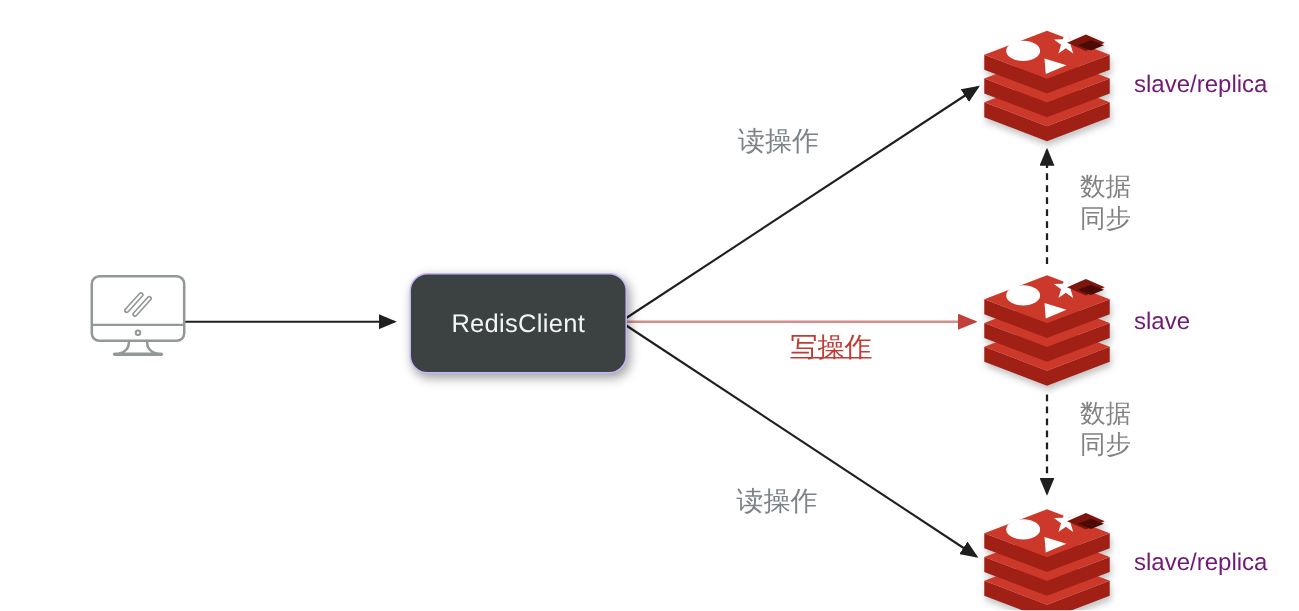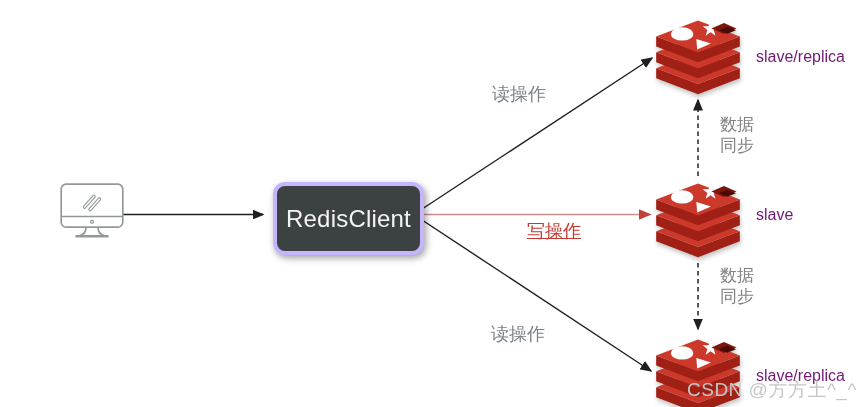--- a/index.html
+++ b/index.html
@@ -7,24 +7,24 @@
     position:relative; width:866px; height:407px;
     background:#ffffff; overflow:hidden;
     font-family:"Liberation Sans", sans-serif;
   }
   .overlay { position:absolute; left:0; top:0; width:866px; height:407px; }
 
   .monitor { position:absolute; left:60px; top:183px; width:64px; height:57px; }
 
   .client-box {
     position:absolute; left:273px; top:182px; width:143px; height:65px;
-    background:#3c4242; border:4px solid #c4b5fd; border-radius:12px;
+    background:#3c4242; border:1px solid #c4b5fd; border-radius:12px;
     box-shadow:2px 3px 7px rgba(0,0,0,0.38);
     display:flex; align-items:center; justify-content:center;
-    color:#f4f4f4; font-size:24px; letter-spacing:0.2px;
+    color:#f4f4f4; font-size:17px; letter-spacing:0.2px;
   }
 
   .redis { position:absolute; width:92px; height:87px;
            filter:drop-shadow(1px 3px 2px rgba(90,90,90,0.35)); }
   .redis-top    { left:652px; top:13px;  }
   .redis-mid    { left:652px; top:176px; }
   .redis-bottom { left:652px; top:332px; }
 
   .node-label { position:absolute; left:756px; font-size:16px; line-height:22px;
                 color:#701a75; white-space:nowrap; }
@@ -125,14 +125,13 @@
   <div class="node-label l-bottom">slave/replica</div>
 
   <div class="edge-label read-top">读操作</div>
   <div class="edge-label write">写操作</div>
   <div class="edge-label read-bottom">读操作</div>
   <div class="sync-label sync-top">数据
 同步</div>
   <div class="sync-label sync-bottom">数据
 同步</div>
 
-  <div class="watermark">CSDN @方方土^_^</div>
 </div>
 
 </body></html>

